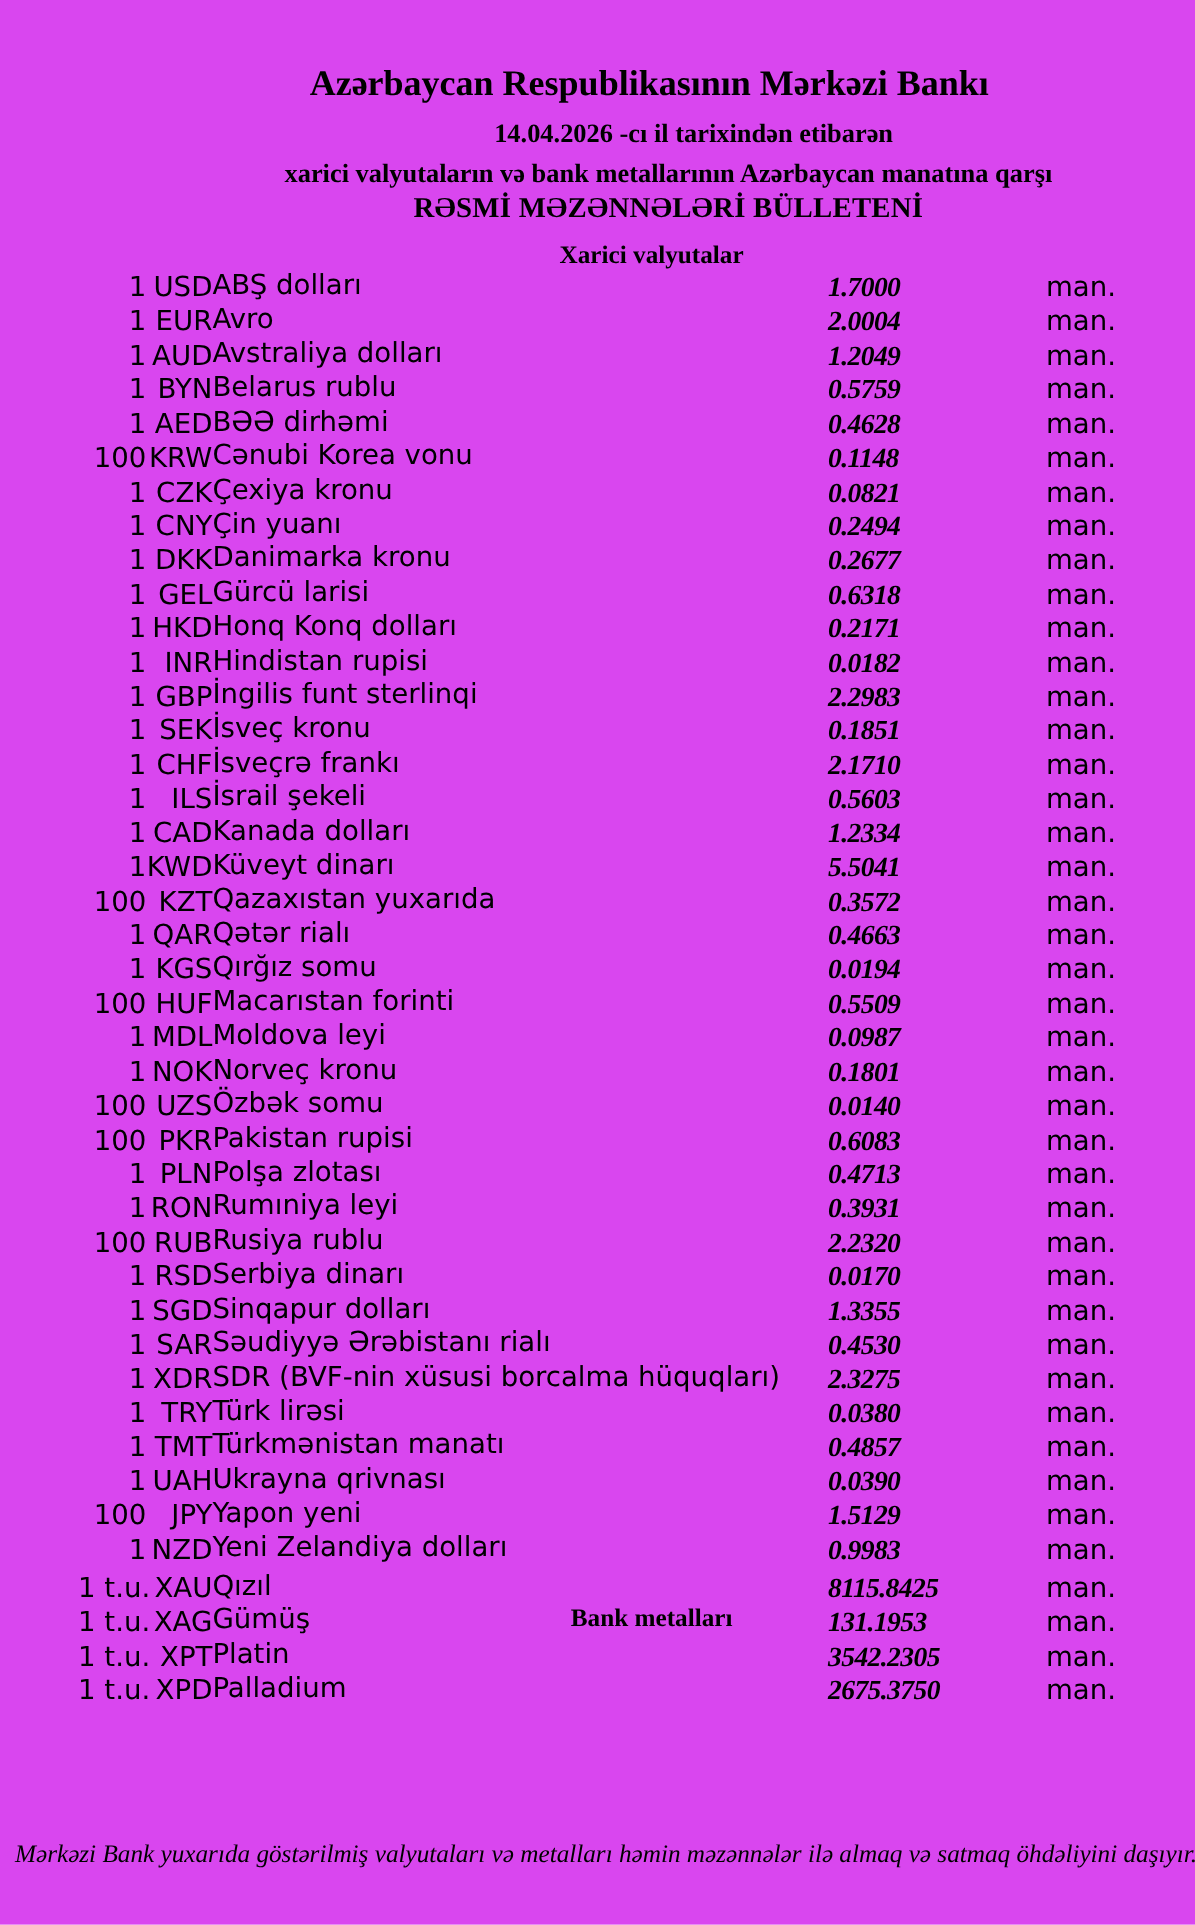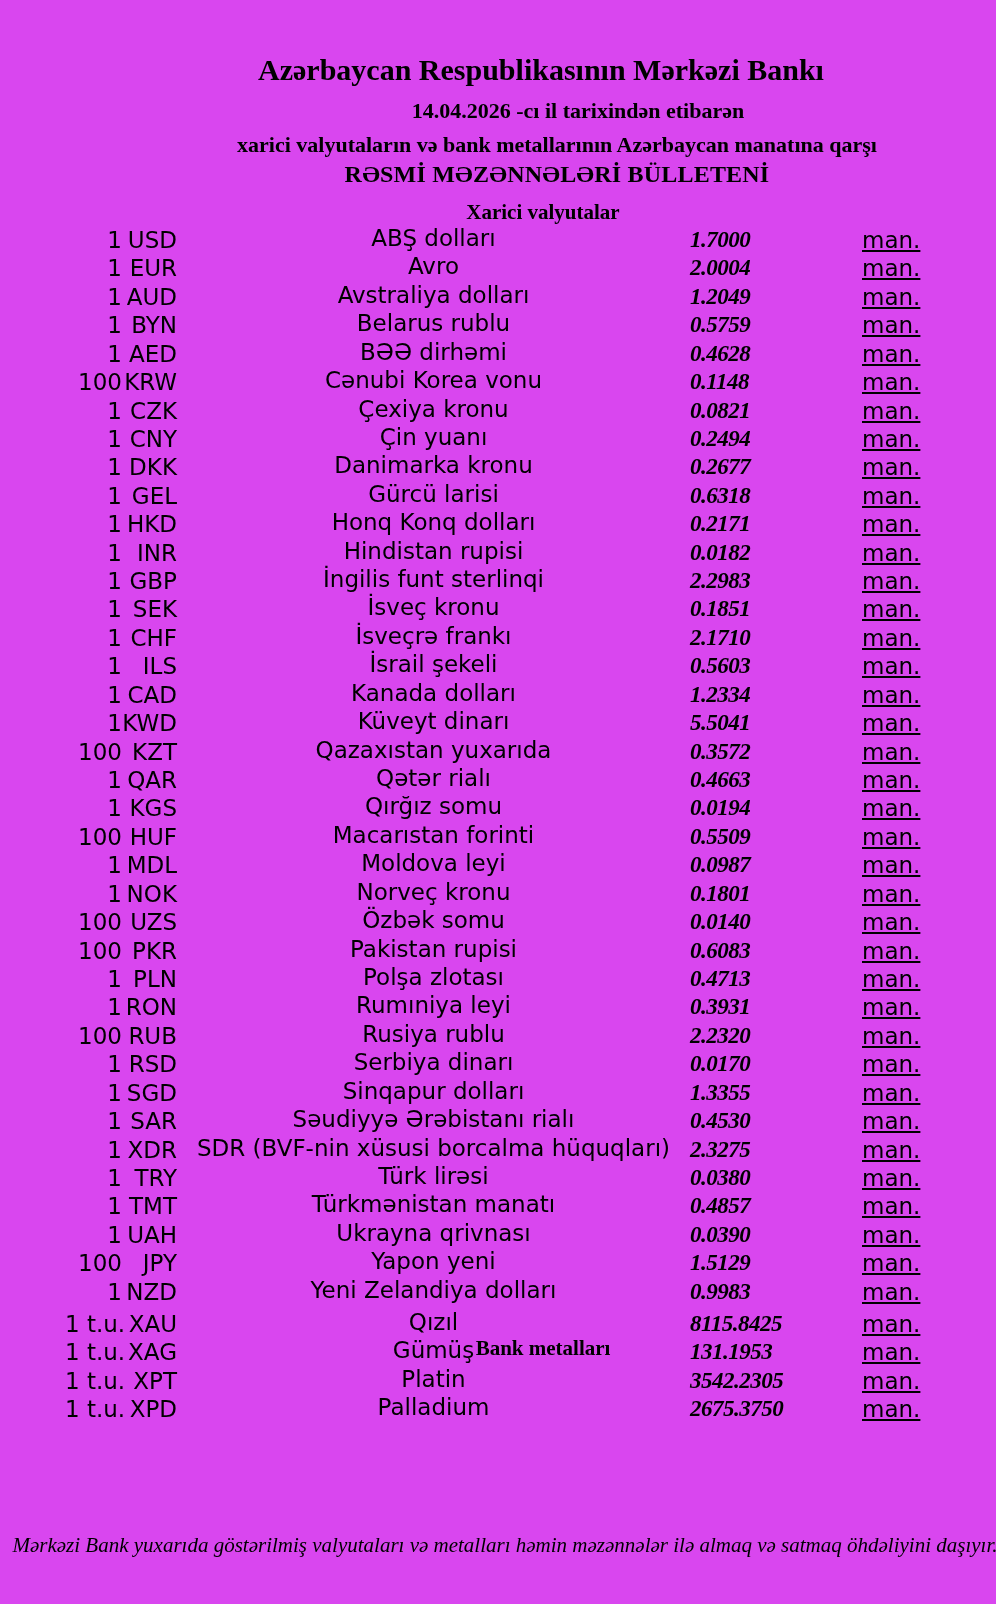--- a/index.html
+++ b/index.html
@@ -46,30 +46,30 @@
     overflow:visible;
     font-size:23px;
   }
   col.c-qty  { width:57px;  }
   col.c-code { width:55px;  }
   col.c-name { width:513px; }
   col.c-rate { width:172px; }
   col.c-man  { width:68px;  }
   td.qty  { text-align:right; font-size:22.5px; }
   td.code { text-align:right; padding-left:7px; font-size:22.5px; }
-  td.name { text-align:center; padding-left:11px; position:relative; top:-2px; }
+  td.name { text-align:left; padding-left:11px; position:relative; top:-2px; }
   td.rate {
     text-align:left;
     font-family:"Liberation Serif", serif;
     font-style:italic;
     font-weight:bold;
     font-size:21px;
     letter-spacing:-0.5px;
   }
-  td.man  { text-align:left; padding-left:15px; font-size:22px;text-decoration:underline; }
+  td.man  { text-align:right; padding-left:15px; font-size:22px; }
 
   
   .footer-note {
     position:absolute; top:1533px; left:0; width:100%;
     text-align:center;
     transform:translateX(7px);
     font-family:"Liberation Serif", serif;
     font-style:italic;
     font-size:21px;
     white-space:nowrap;

